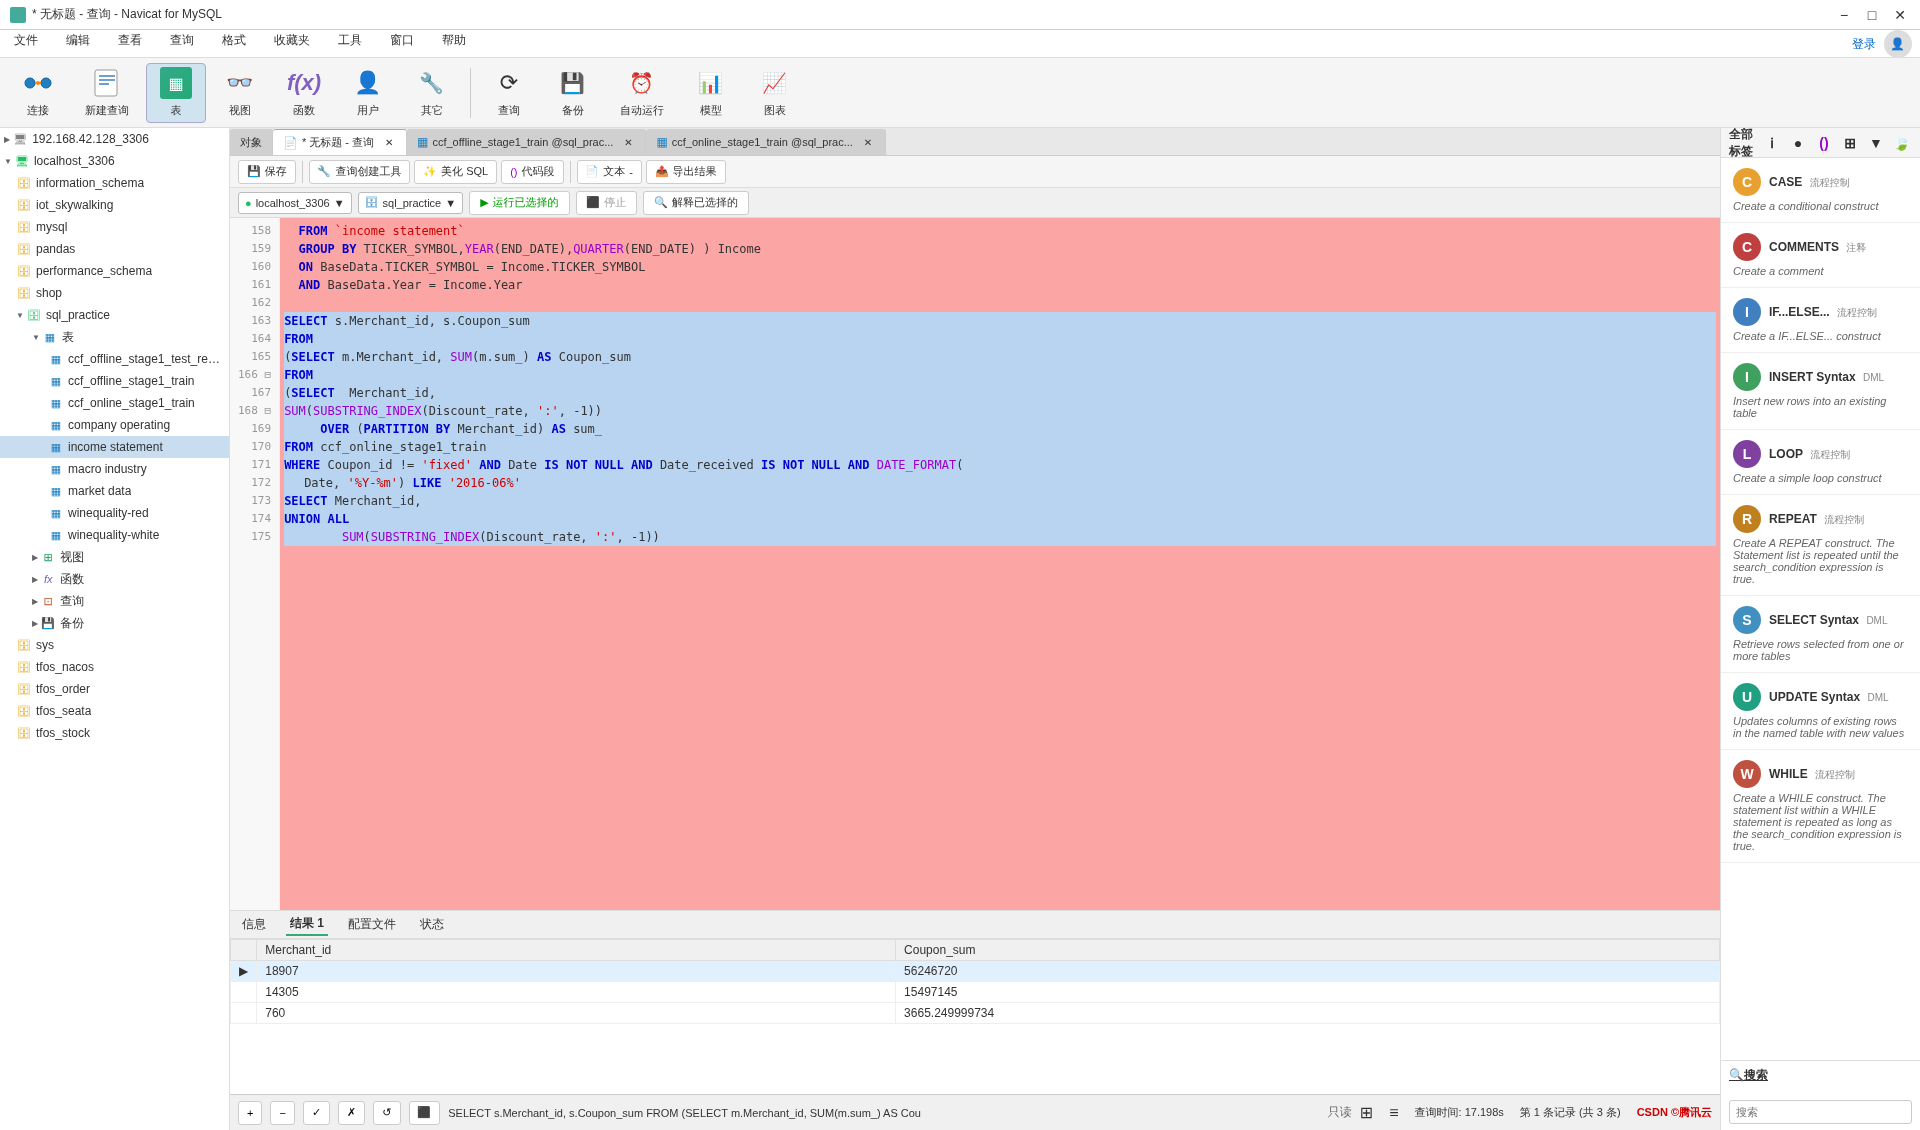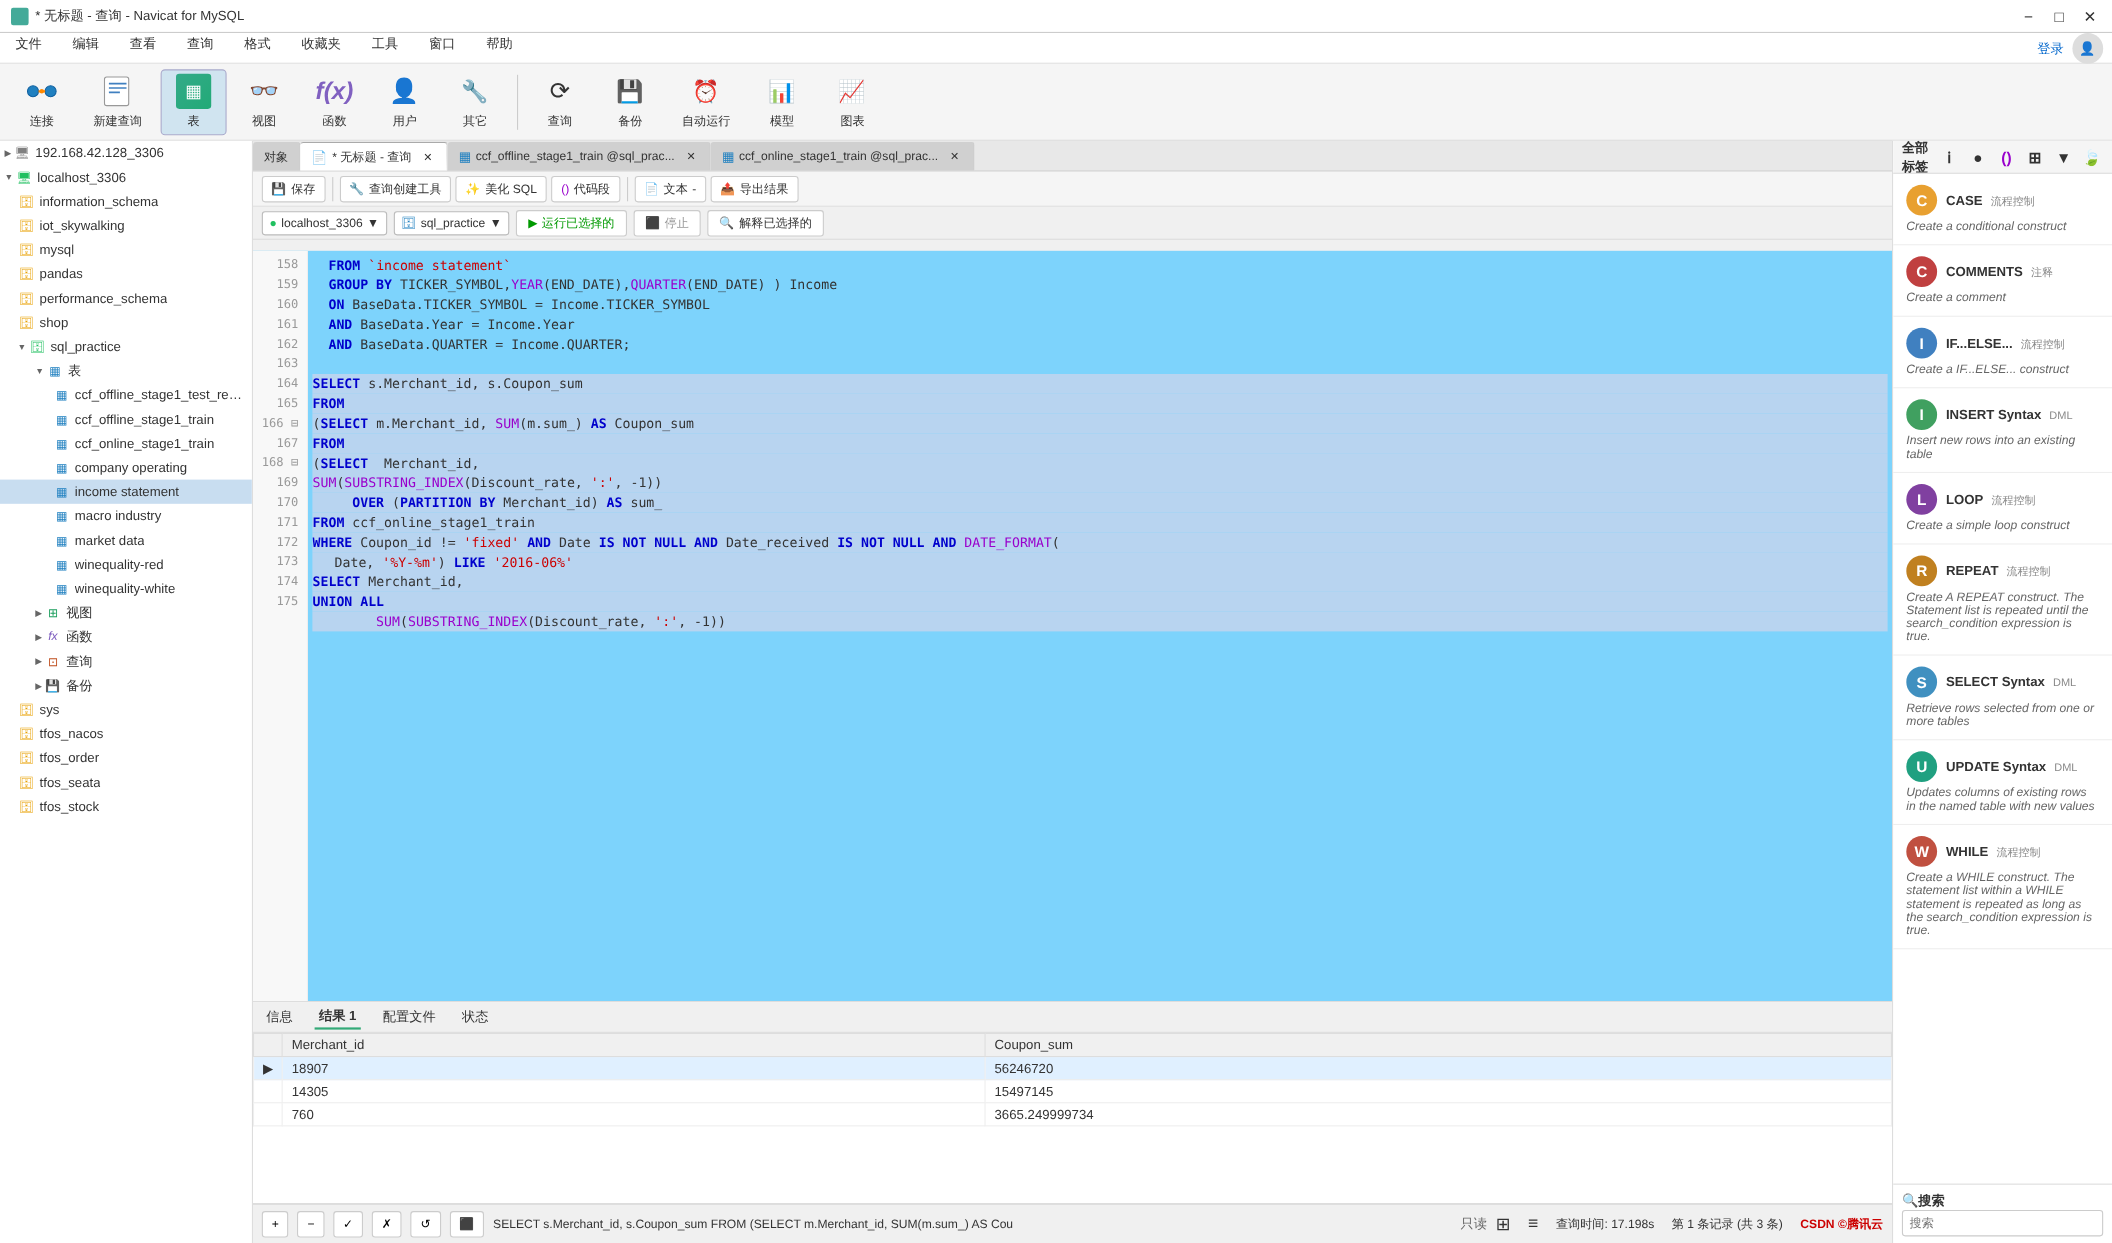--- a/index.html
+++ b/index.html
@@ -52,21 +52,21 @@
     .query-separator { width: 1px; height: 22px; background: #ccc; margin: 0 2px; }
 
     
     .conn-toolbar { height: 30px; background: #f0f0f0; display: flex; align-items: center; padding: 0 8px; gap: 6px; border-bottom: 1px solid #ddd; }
     .conn-select { height: 22px; padding: 0 6px; border: 1px solid #bbb; border-radius: 3px; font-size: 11px; background: #fff; display: flex; align-items: center; gap: 4px; cursor: pointer; }
     .run-btn { height: 24px; padding: 0 10px; background: #fff; border: 1px solid #ccc; border-radius: 3px; display: flex; align-items: center; gap: 4px; cursor: pointer; font-size: 11px; color: #090; }
     .stop-btn { height: 24px; padding: 0 10px; background: #fff; border: 1px solid #ccc; border-radius: 3px; display: flex; align-items: center; gap: 4px; cursor: pointer; font-size: 11px; color: #999; }
     .explain-btn { height: 24px; padding: 0 10px; background: #fff; border: 1px solid #ccc; border-radius: 3px; display: flex; align-items: center; gap: 4px; cursor: pointer; font-size: 11px; }
 
     
-    .code-area { flex: 1; background: #7dd3fc; overflow: auto; display: flex; font-family: 'Consolas', monospace; font-size: 12px; margin-top: 10px; }
+    .code-area { flex: 1; background: #fca5a5; overflow: auto; display: flex; font-family: 'Consolas', monospace; font-size: 12px; }
     .line-numbers { background: #f8f8f8; padding: 4px 8px; text-align: right; color: #999; border-right: 1px solid #eee; user-select: none; min-width: 40px; }
     .line-num { height: 18px; line-height: 18px; font-size: 11px; }
     .code-lines { flex: 1; padding: 4px; }
     .code-line { height: 18px; line-height: 18px; white-space: pre; }
     .code-line.selected-line { background: #b8d4f0; }
     .kw { color: #0000cc; font-weight: bold; }
     .fn { color: #9900cc; }
     .str { color: #cc0000; }
 
     
@@ -453,21 +453,20 @@
           <div class="line-num">172</div>
           <div class="line-num">173</div>
           <div class="line-num">174</div>
           <div class="line-num">175</div>
         </div>
         <div class="code-lines">
           <div class="code-line">  <span class="kw">FROM</span> <span class="str">`income statement`</span></div>
           <div class="code-line">  <span class="kw">GROUP BY</span> TICKER_SYMBOL,<span class="fn">YEAR</span>(END_DATE),<span class="fn">QUARTER</span>(END_DATE) ) Income</div>
           <div class="code-line">  <span class="kw">ON</span> BaseData.TICKER_SYMBOL = Income.TICKER_SYMBOL</div>
           <div class="code-line">  <span class="kw">AND</span> BaseData.Year = Income.Year</div>
-          <div class="code-line">  <span class="kw">AND</span> BaseData.QUARTER = Income.QUARTER;</div>
           <div class="code-line"></div>
           <div class="code-line selected-line"><span class="kw">SELECT</span> s.Merchant_id, s.Coupon_sum</div>
           <div class="code-line selected-line"><span class="kw">FROM</span></div>
           <div class="code-line selected-line">(<span class="kw">SELECT</span> m.Merchant_id, <span class="fn">SUM</span>(m.sum_) <span class="kw">AS</span> Coupon_sum</div>
           <div class="code-line selected-line"><span class="kw">FROM</span></div>
           <div class="code-line selected-line">(<span class="kw">SELECT</span>  Merchant_id,</div>
           <div class="code-line selected-line"><span class="fn">SUM</span>(<span class="fn">SUBSTRING_INDEX</span>(Discount_rate, <span class="str">':'</span>, -1))</div>
           <div class="code-line selected-line">     <span class="kw">OVER</span> (<span class="kw">PARTITION BY</span> Merchant_id) <span class="kw">AS</span> sum_</div>
           <div class="code-line selected-line"><span class="kw">FROM</span> ccf_online_stage1_train</div>
           <div class="code-line selected-line" style="background:#b8d4f0; display:block; overflow:hidden;"><span class="kw">WHERE</span> Coupon_id != <span class="str">'fixed'</span> <span class="kw">AND</span> Date <span class="kw">IS NOT NULL</span> <span class="kw">AND</span> Date_received <span class="kw">IS NOT NULL</span> <span class="kw">AND</span> <span class="fn">DATE_FORMAT</span>(</div>
@@ -645,18 +644,18 @@
             <span class="snippet-name">WHILE</span>
             <span class="snippet-type">流程控制</span>
           </div>
         </div>
         <div class="snippet-desc">Create a WHILE construct. The statement list within a WHILE statement is repeated as long as the search_condition expression is true.</div>
       </div>
 
     </div>
 
     <div class="right-panel-search">
-      <span style="font-size:12px; margin-bottom:0; display:block; font-weight:bold;">🔍搜索</span>
+      <span style="font-size:12px; margin-bottom:16px; display:block; font-weight:bold;text-decoration:underline;">🔍搜索</span>
       <input type="text" class="right-search-box" placeholder="搜索" style="">
     </div>
   </div>
 
 </div>
 
 </body></html>

